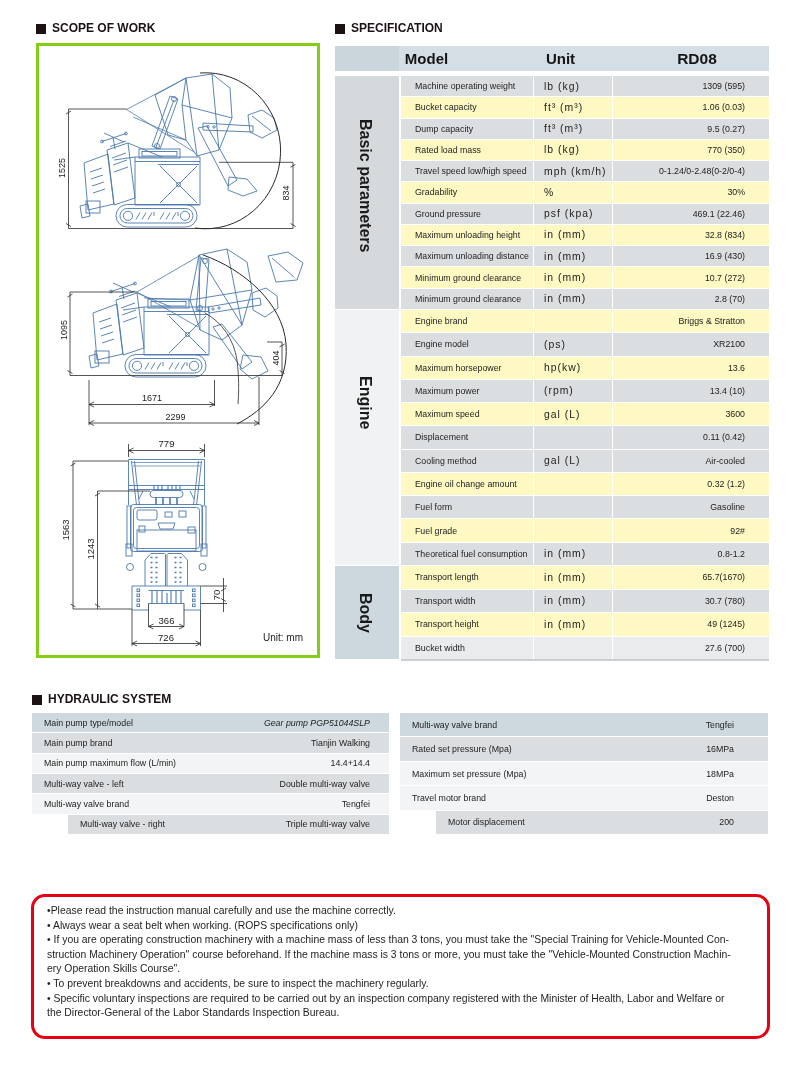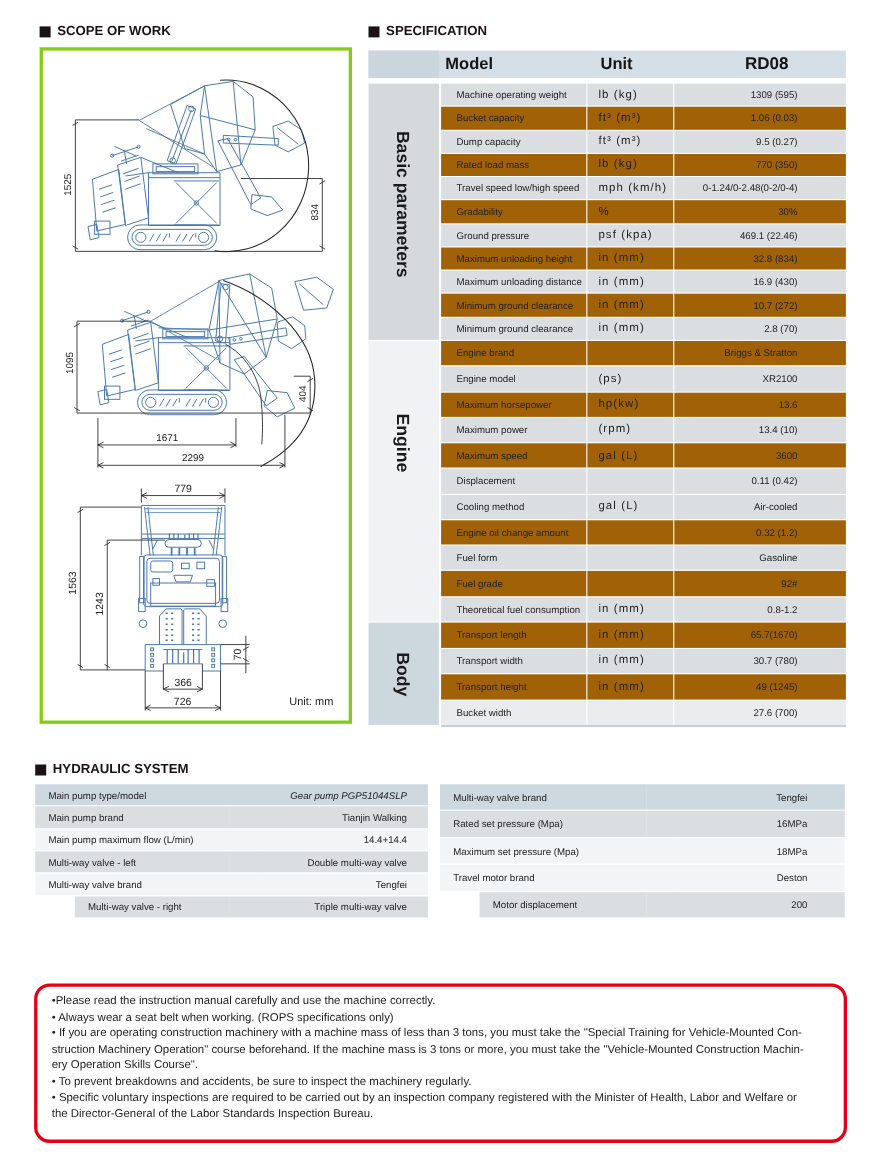--- a/index.html
+++ b/index.html
@@ -9,23 +9,23 @@
   .sq{display:inline-block;width:10px;height:10px;background:#1c1214;margin-right:6px;vertical-align:-1.5px;}
   
   .sect{position:absolute;left:0;display:flex;width:434px;}
   .sidebar{width:64px;margin-right:2px;display:flex;align-items:center;justify-content:center;}
   .vtext{writing-mode:vertical-rl;font-weight:bold;font-size:16px;color:#1a1a1a;}
   .rows{flex:1;display:flex;flex-direction:column;}
   .row{flex:1;display:flex;align-items:center;margin-bottom:1px;}
   .row:last-child{margin-bottom:0;}
   .lab{width:132px;padding-left:14px;font-size:8.8px;align-self:stretch;display:flex;align-items:center;margin-right:1px;white-space:nowrap;}
   .unit{width:78px;padding-left:10px;font-size:10.4px;letter-spacing:1px;align-self:stretch;display:flex;align-items:center;margin-right:1px;white-space:nowrap;}
-  .val{flex:1;text-align:right;padding-right:44px;font-size:8.8px;align-self:stretch;display:flex;align-items:center;justify-content:flex-end;white-space:nowrap;}
+  .val{flex:1;text-align:right;padding-right:24px;font-size:8.8px;align-self:stretch;display:flex;align-items:center;justify-content:flex-end;white-space:nowrap;}
   .g .lab,.g .unit,.g .val{background:#dbdee1;}
-  .w .lab,.w .unit,.w .val{background:#a16207;}
+  .w .lab,.w .unit,.w .val{background:#fef9c3;}
   .bw .lab,.bw .unit,.bw .val{background:#e9ebed;}
   
   .hyd{position:absolute;display:flex;flex-direction:column;}
   .hrow{flex:1;display:flex;align-items:center;margin-bottom:1px;}
   .hrow:last-child{margin-bottom:0;padding-left:36px;}
   .hlab{flex:1;padding-left:12px;font-size:8.8px;white-space:nowrap;}
   .hval{text-align:right;padding-right:19px;font-size:8.8px;white-space:nowrap;}
   .hyd2 .hval{padding-right:34px;}
   .hb{background:#cdd8df;}
   .hg{background:#dbdee1;}

